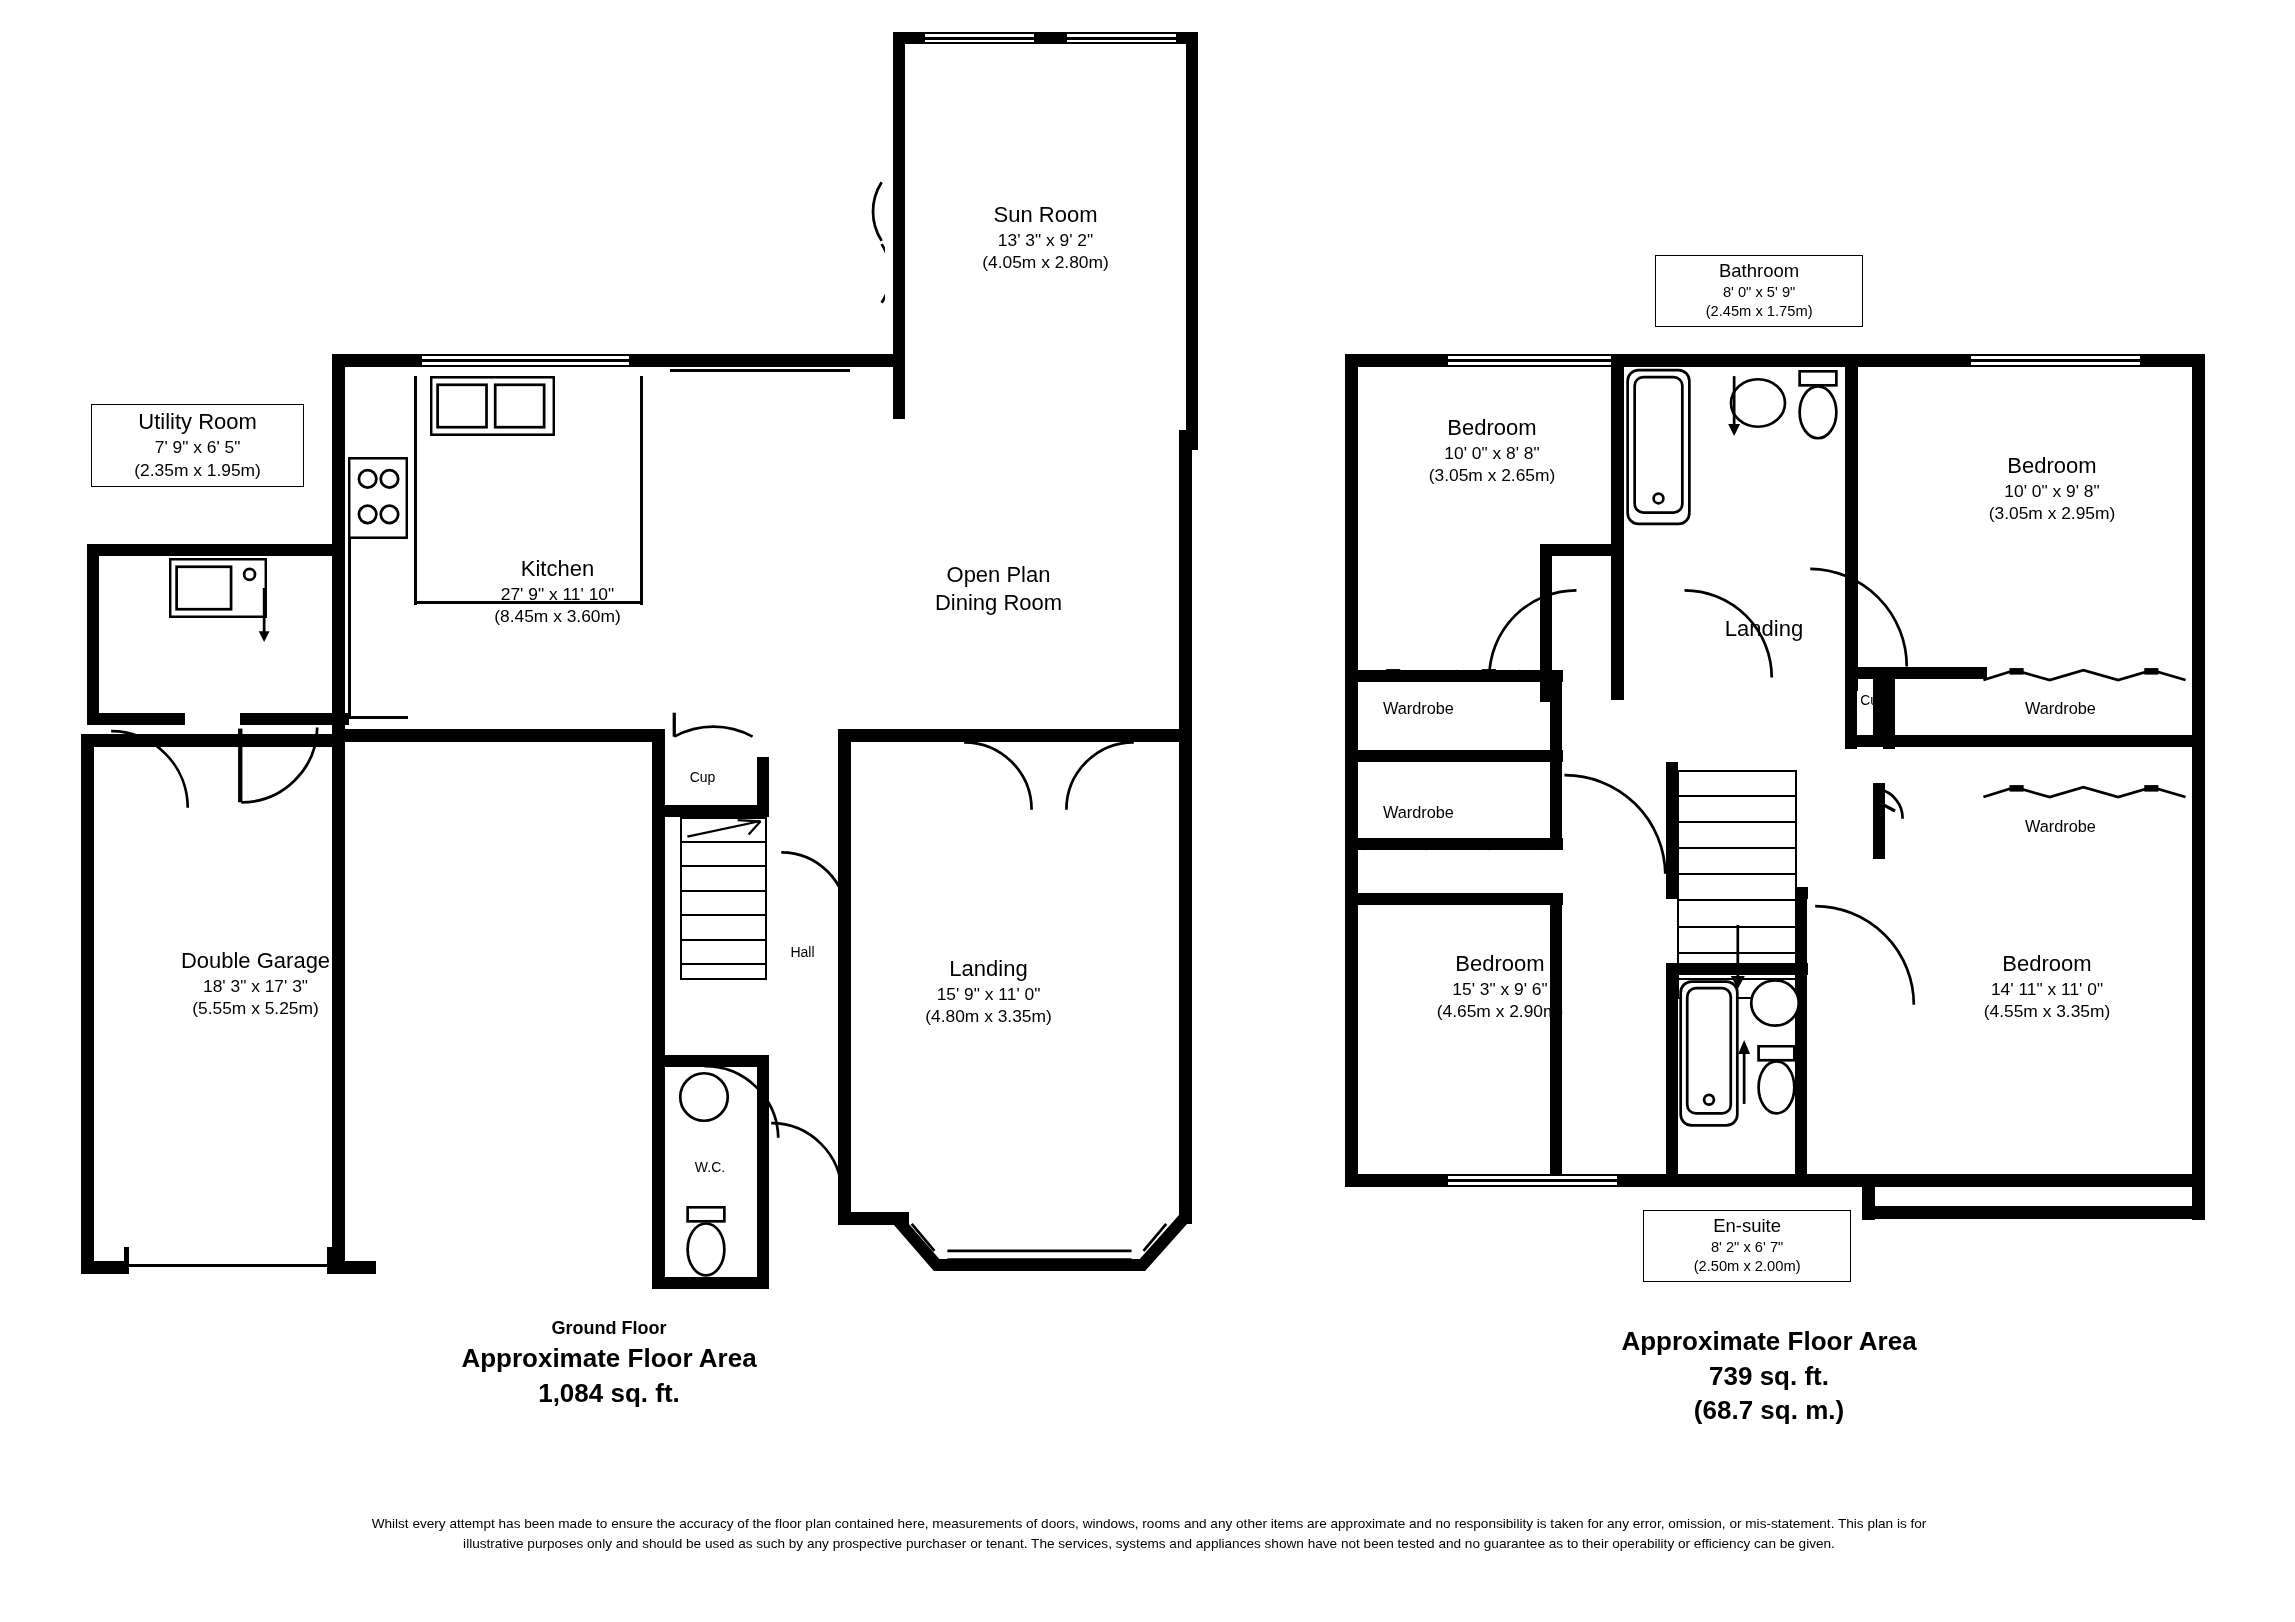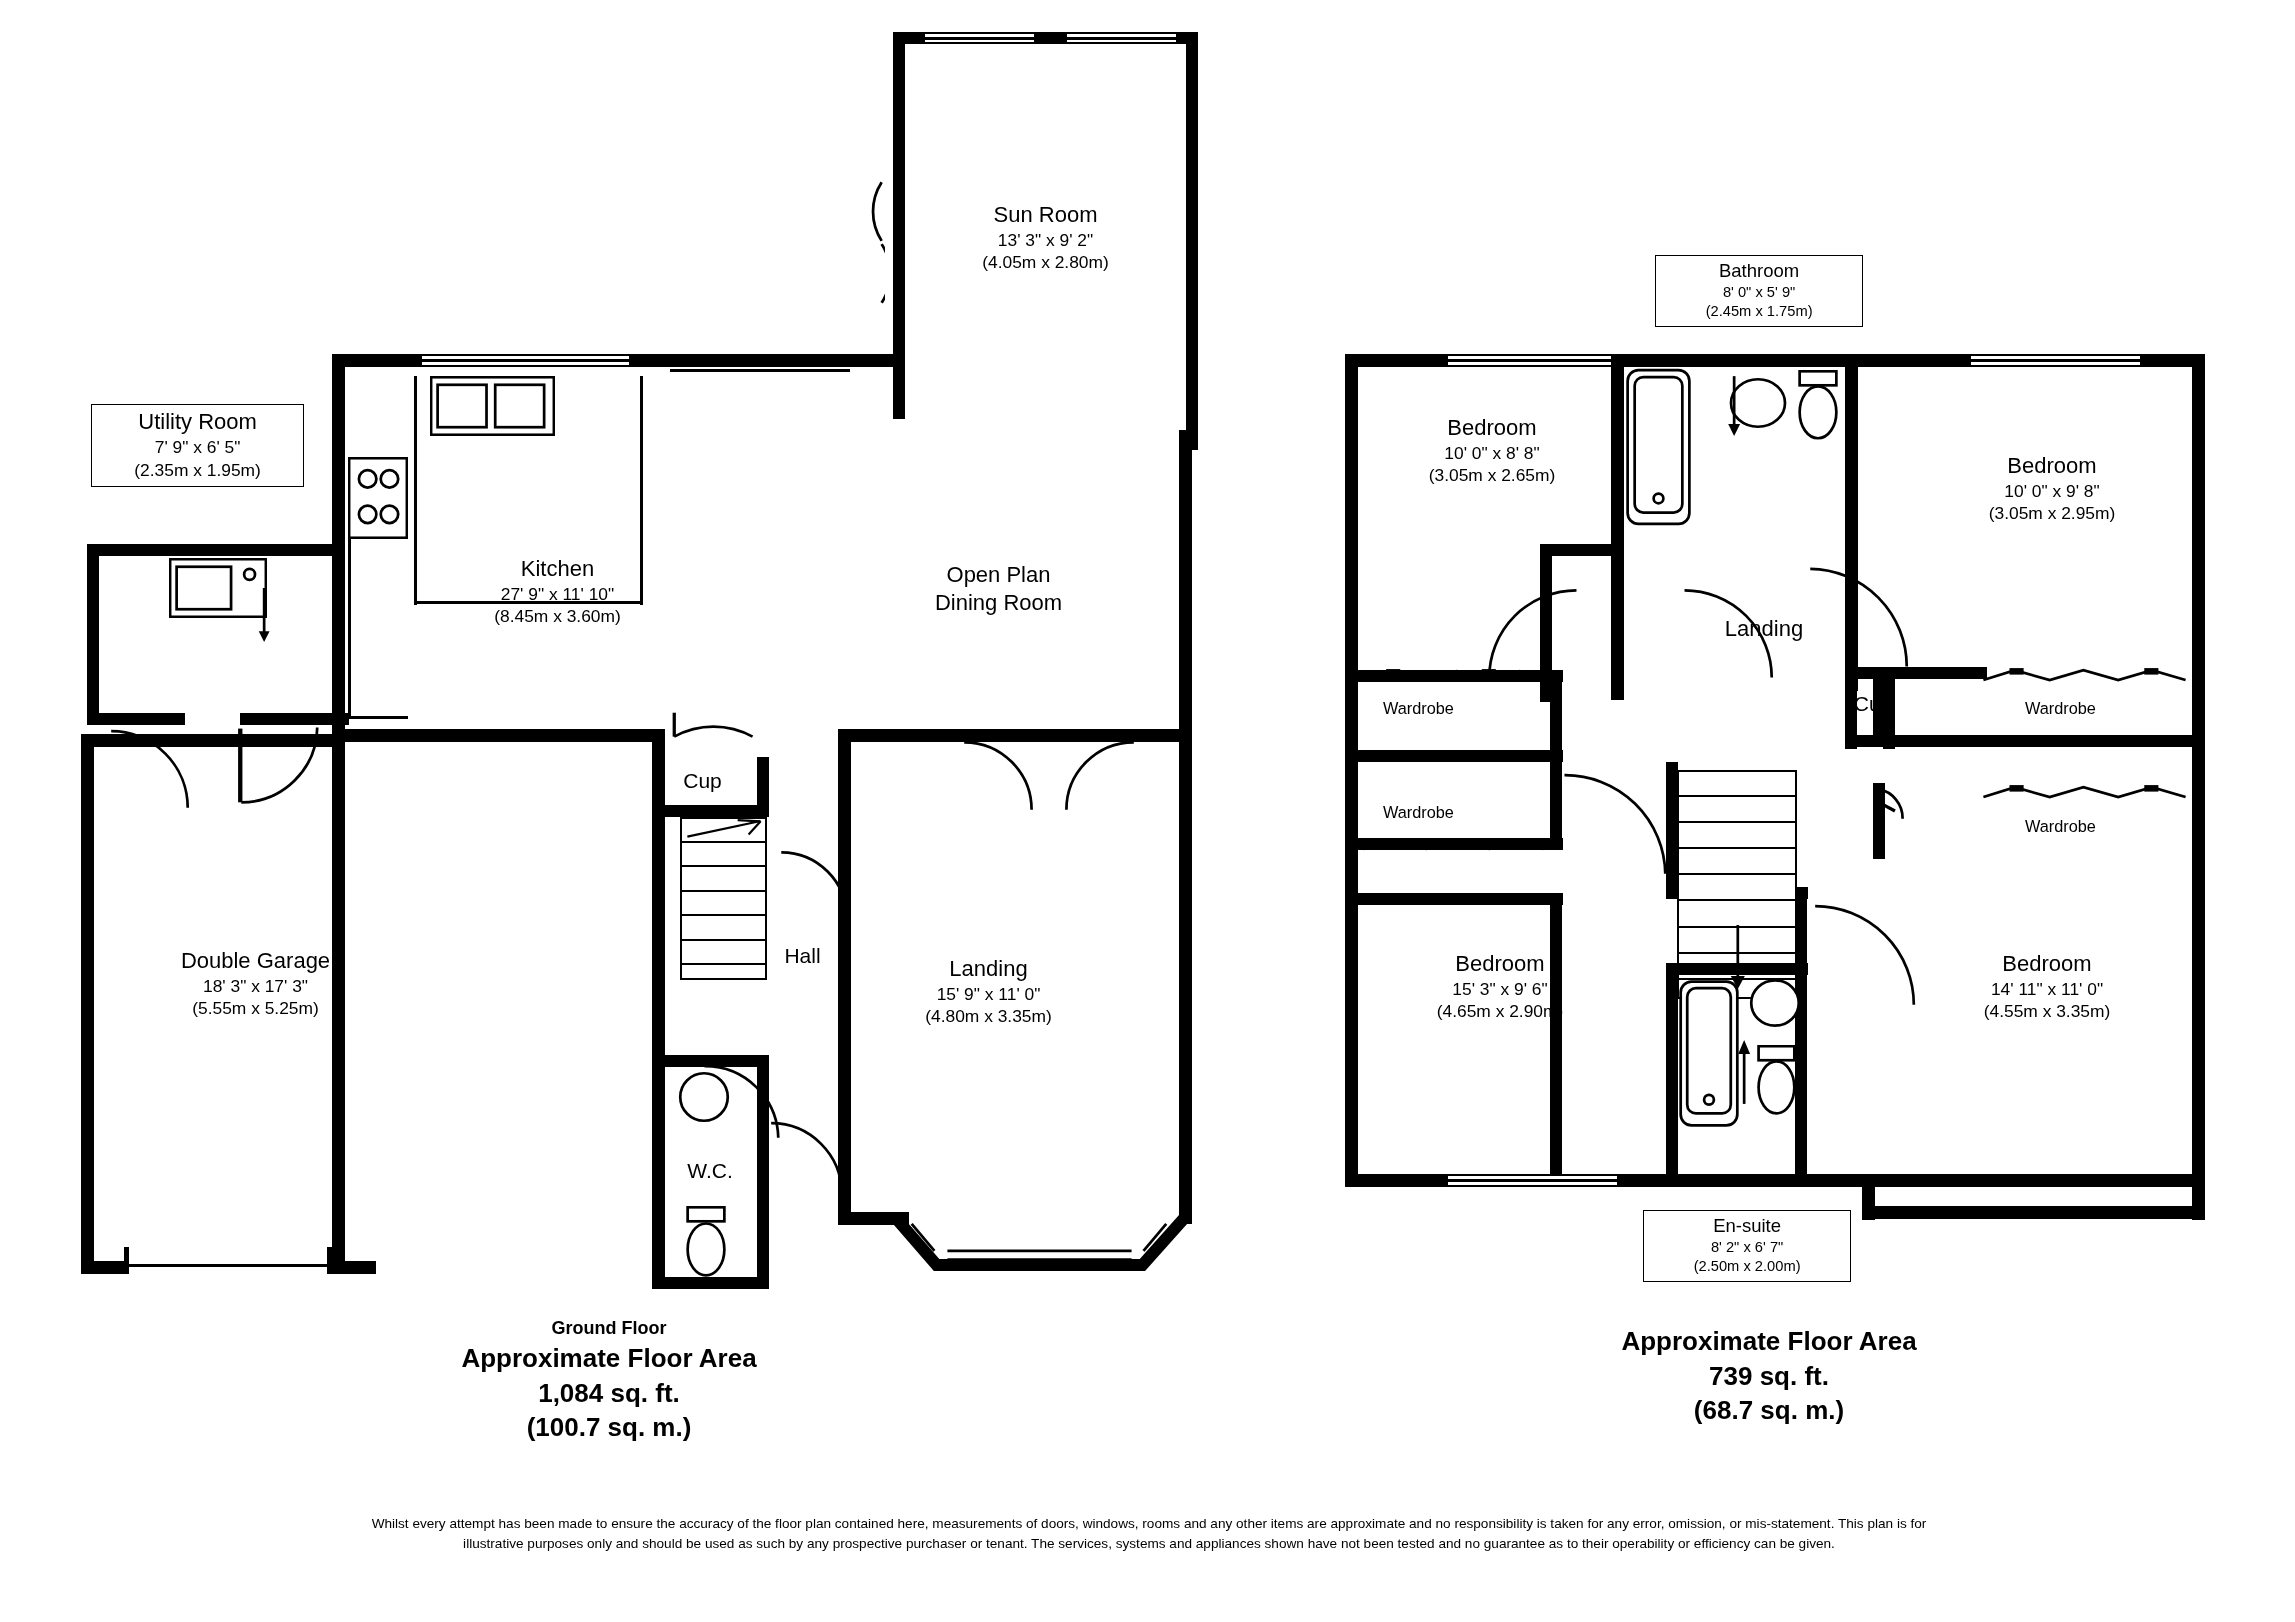--- a/index.html
+++ b/index.html
@@ -47,21 +47,21 @@
   }
   .room-label.small .name { font-size: 18.5px; }
   .room-label.small .dims { font-size: 14.7px; }
   .boxed {
     border: 1.6px solid #000;
     background: #fff;
     padding: 3.3px 7.6px 5.4px 7.6px;
   }
   .tiny-label {
     position: absolute;
-    font-size: 21px;
+    font-size: 14px;
     text-align: center;
     white-space: nowrap;
   }
   .wardrobe-label {
     position: absolute;
     font-size: 16.3px;
     white-space: nowrap;
   }
   
   .window-h {
@@ -353,21 +353,20 @@
     </div>
 
     <div class="tiny-label" style="left:670px; top:769px; width:65px;"><span>Cup</span></div>
     <div class="tiny-label" style="left:770px; top:944px; width:65px;"><span>Hall</span></div>
     <div class="tiny-label" style="left:672px; top:1159px; width:76px;"><span>W.C.</span></div>
 
     <div class="caption" style="left:337px; top:1317px; width:544px;">
       <span class="l1">Ground Floor</span>
       <span class="l2">Approximate Floor Area</span>
       <span class="l3">1,084 sq. ft.</span>
-      <span class="l4">(100.7 sq. m.)</span>
     </div>
   </div>
 
   <div>
 
     <div class="wall" style="left:1345px; top:354px; width:13px; height:833px;"></div>
     <div class="wall" style="left:1345px; top:354px; width:860px; height:13px;"></div>
     <div class="wall" style="left:2192px; top:354px; width:13px; height:833px;"></div>
     <div class="wall" style="left:1345px; top:1174px; width:860px; height:13px;"></div>
 

